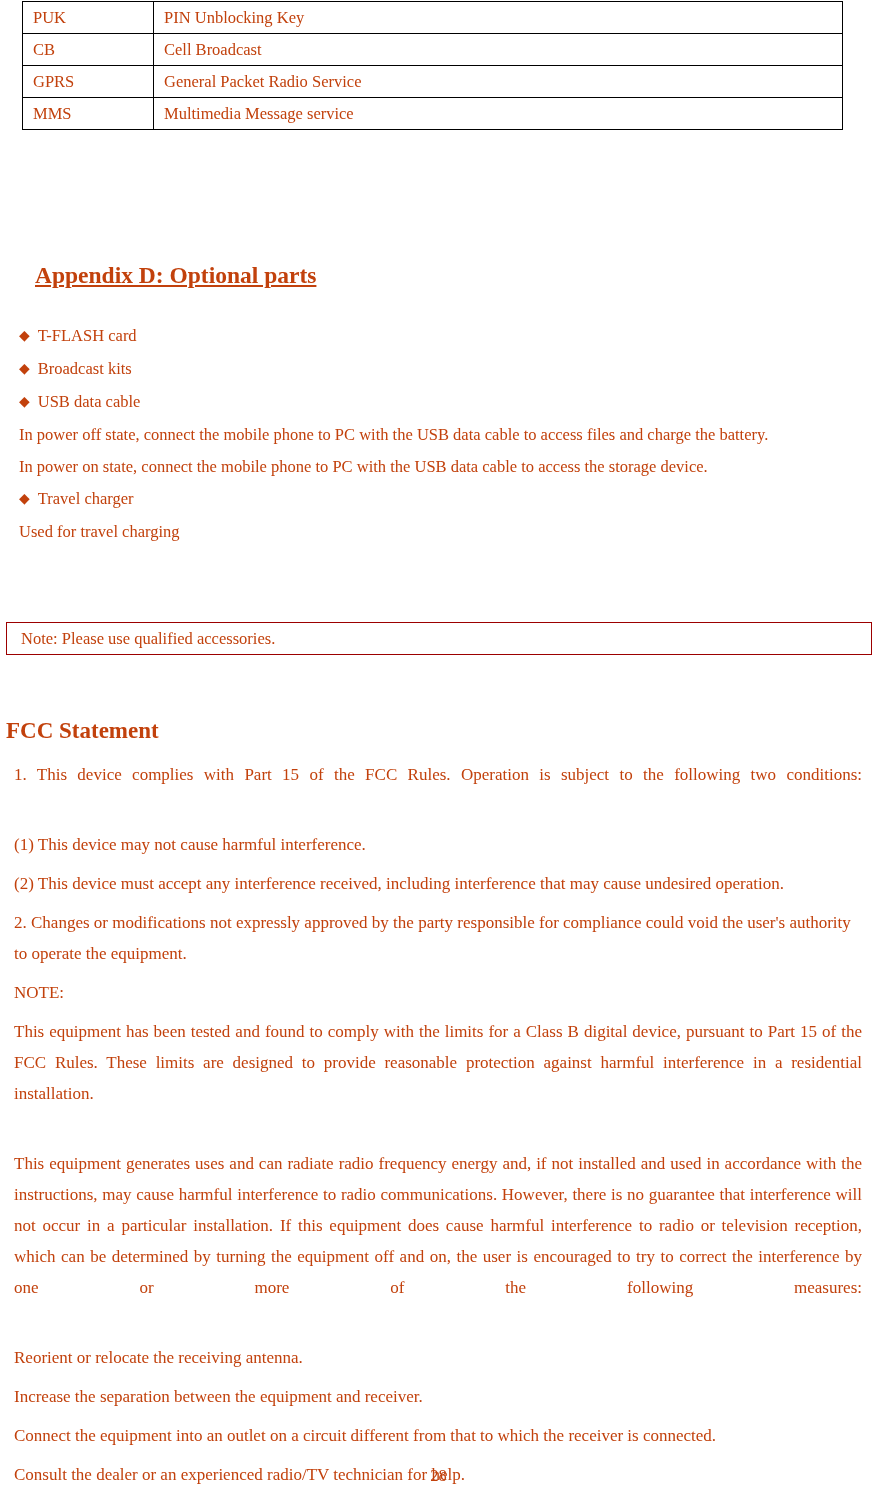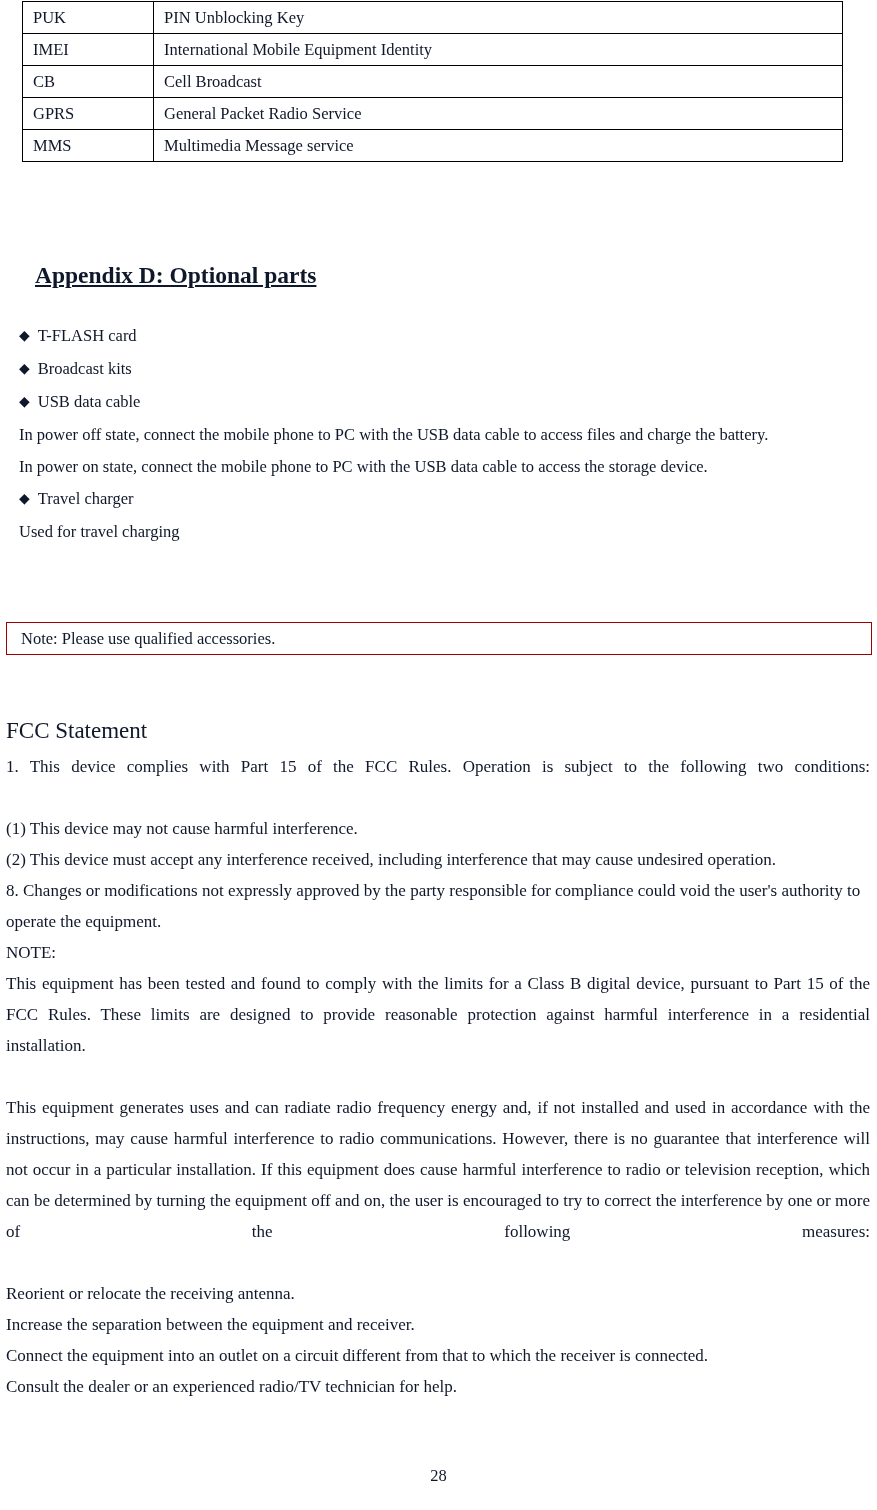--- a/index.html
+++ b/index.html
@@ -6,21 +6,21 @@
     margin: 0;
     padding: 0;
     background: #ffffff;
   }
   .page {
     position: relative;
     width: 877px;
     height: 1510px;
     background: #ffffff;
     font-family: "Liberation Serif", "DejaVu Serif", serif;
-    color: #0f172a;
+    color: #c2410c;
     overflow: hidden;
   }
 
   
   .glossary-table {
     position: absolute;
     left: 22px;
     top: 1px;
     width: 821px;
     border-collapse: collapse;
@@ -104,33 +104,33 @@
   .note-text .note-label {
     font-weight: normal;
   }
 
   
   .fcc-heading {
     position: absolute;
     left: 6px;
     top: 718px;
     font-size: 23px;
-    font-weight: normal;
+    font-weight: bold;
     white-space: nowrap;
   }
   .fcc-body {
     position: absolute;
     left: 6px;
     top: 751px;
     width: 864px;
   }
   .fcc-p {
     font-size: 17px;
     line-height: 31px;
-    margin: 0;
+    margin: 8px;
   }
   .fcc-p.justify {
     text-align: justify;
     text-justify: inter-word;
   }
   .fcc-p.justify::after {
     content: "";
     display: inline-block;
     width: 100%;
   }
@@ -150,24 +150,20 @@
 
 <div class="page">
 
   <table class="glossary-table">
     <tbody>
       <tr>
         <td class="abbr-col">PUK</td>
         <td>PIN Unblocking Key</td>
       </tr>
       <tr>
-        <td class="abbr-col">IMEI</td>
-        <td>International Mobile Equipment Identity</td>
-      </tr>
-      <tr>
         <td class="abbr-col">CB</td>
         <td>Cell Broadcast</td>
       </tr>
       <tr>
         <td class="abbr-col">GPRS</td>
         <td>General Packet Radio Service</td>
       </tr>
       <tr>
         <td class="abbr-col">MMS</td>
         <td>Multimedia Message service</td>
@@ -202,21 +198,21 @@
   <div class="note-box" style="border-color: rgb(156, 0, 0);">
     <div class="note-text"><span class="note-label">Note</span><span>: </span><span>Please use qualified accessories.</span></div>
   </div>
 
   <div class="fcc-heading">FCC Statement</div>
 
   <div class="fcc-body">
     <p class="fcc-p justify">1. This device complies with Part 15 of the FCC Rules. Operation is subject to the following two conditions:</p>
     <p class="fcc-p">(1) This device may not cause harmful interference.</p>
     <p class="fcc-p">(2) This device must accept any interference received, including interference that may cause undesired operation.</p>
-    <p class="fcc-p">8. Changes or modifications not expressly approved by the party responsible for compliance could void the user's authority to operate the equipment.</p>
+    <p class="fcc-p">2. Changes or modifications not expressly approved by the party responsible for compliance could void the user's authority to operate the equipment.</p>
     <p class="fcc-p">NOTE:</p>
     <p class="fcc-p justify">This equipment has been tested and found to comply with the limits for a Class B digital device, pursuant to Part 15 of the FCC Rules. These limits are designed to provide reasonable protection against harmful interference in a residential installation.</p>
     <p class="fcc-p justify">This equipment generates uses and can radiate radio frequency energy and, if not installed and used in accordance with the instructions, may cause harmful interference to radio communications. However, there is no guarantee that interference will not occur in a particular installation. If this equipment does cause harmful interference to radio or television reception, which can be determined by turning the equipment off and on, the user is encouraged to try to correct the interference by one or more of the following measures:</p>
     <p class="fcc-p">Reorient or relocate the receiving antenna.</p>
     <p class="fcc-p">Increase the separation between the equipment and receiver.</p>
     <p class="fcc-p">Connect the equipment into an outlet on a circuit different from that to which the receiver is connected.</p>
     <p class="fcc-p">Consult the dealer or an experienced radio/TV technician for help.</p>
   </div>
 
   <div class="page-number">28</div>

